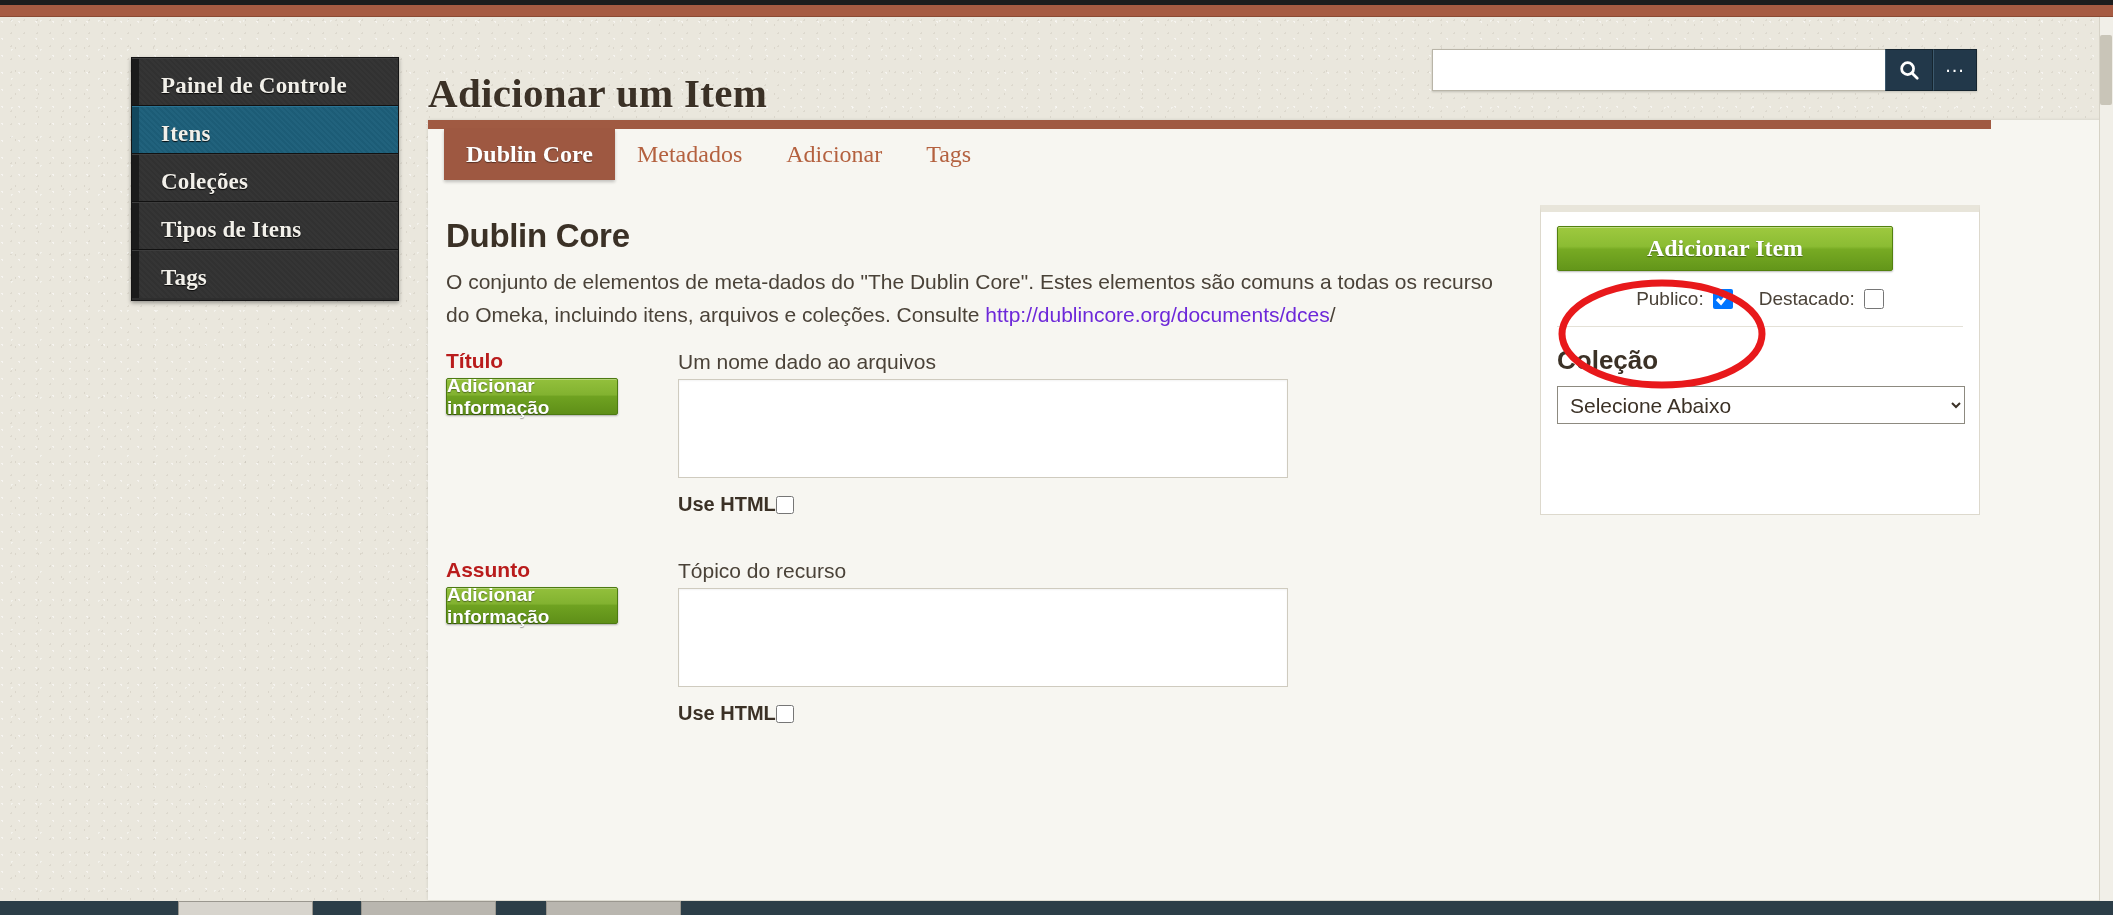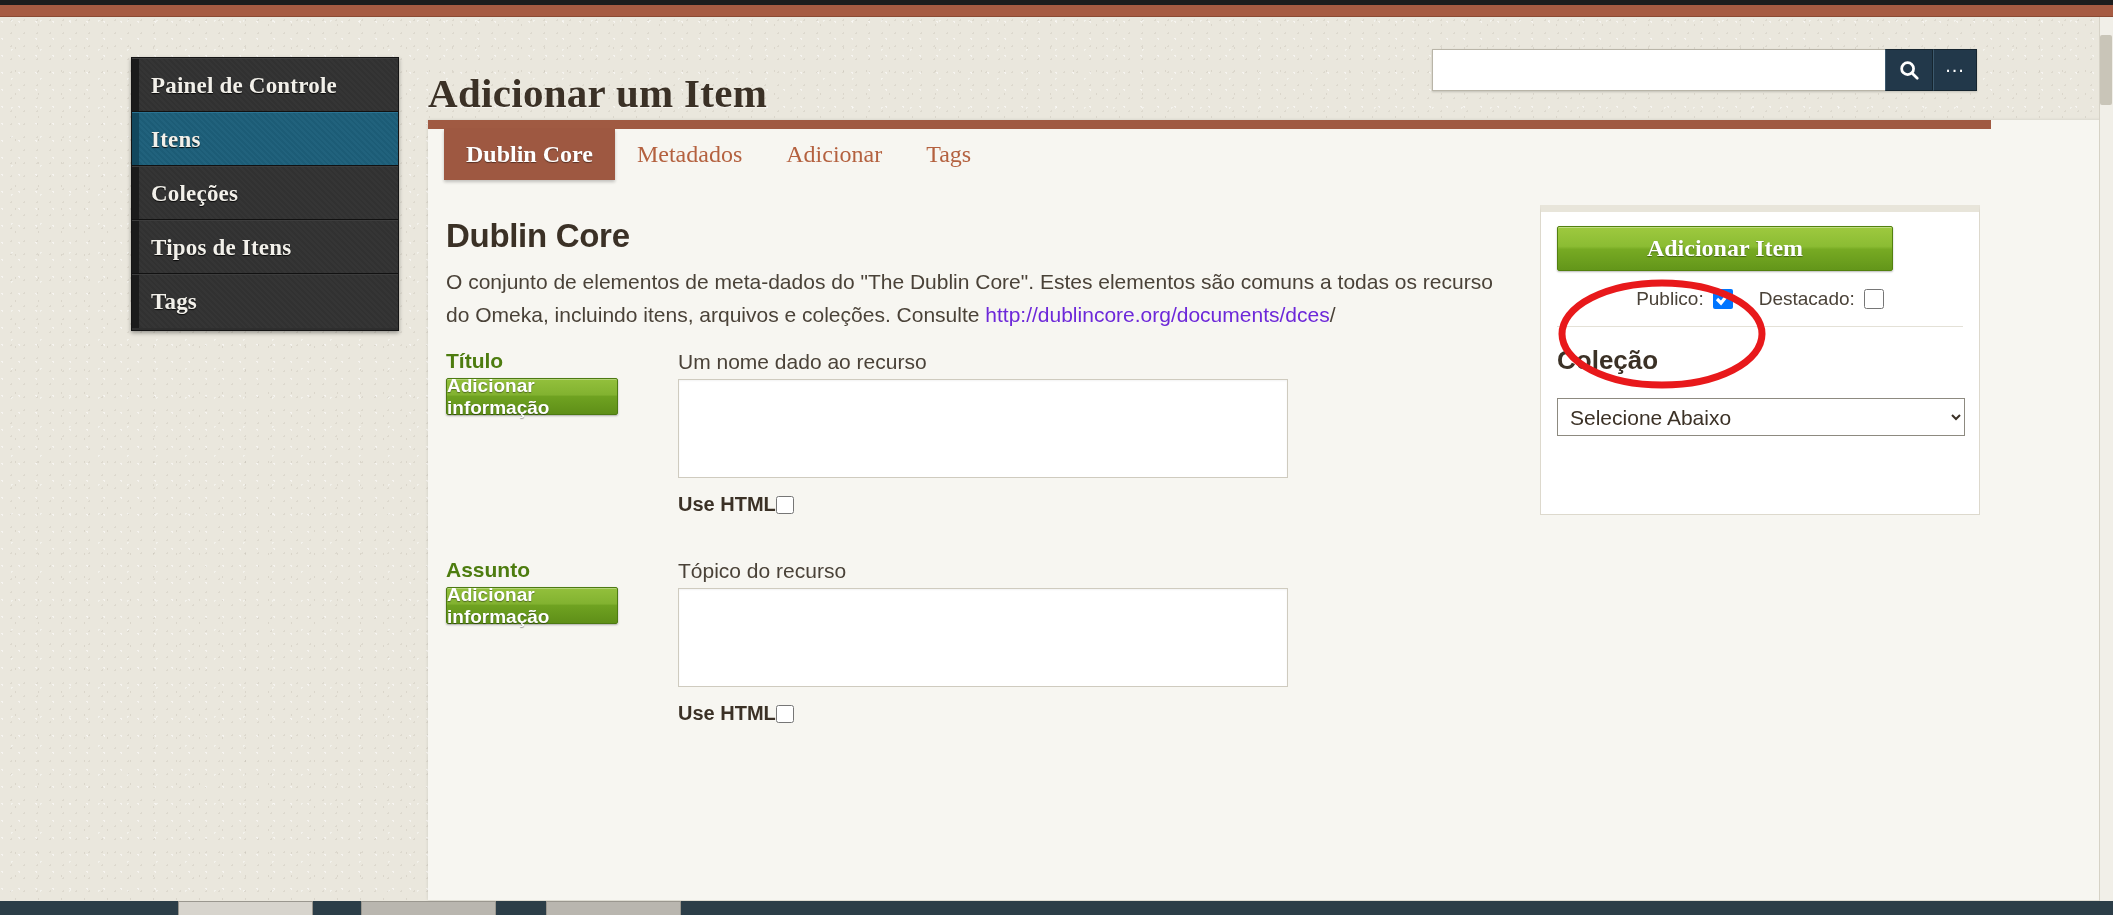--- a/index.html
+++ b/index.html
@@ -48,33 +48,33 @@
     position: absolute;
     left: 131px; top: 57px;
     width: 268px;
     background: #2e2e2e;
     box-shadow: 0 2px 4px rgba(0,0,0,.35);
     border: 1px solid #151515;
     padding-bottom: 2px;
   }
   .nav-item {
     position: relative;
-    height: 54px;
+    height: 48px;
     line-height: 54px;
     background: #323232;
     background-image:
       repeating-linear-gradient(45deg, rgba(255,255,255,.016) 0 2px, rgba(0,0,0,.02) 2px 4px);
     border-bottom: 1px solid #111;
     border-top: 1px solid #3d3d3d;
     color: #f2f0ea;
     font-family: "Liberation Serif", serif;
     font-size: 23px;
     font-weight: bold;
     letter-spacing: .2px;
-    padding-left: 19px;
+    padding-left: 29px;
     cursor: pointer;
     text-shadow: 0 1px 1px rgba(0,0,0,.85);
   }
   .nav-item::before {
     content: "";
     position: absolute;
     left: 0; top: 0; bottom: 0;
     width: 7px;
     background: #1b1b1b;
   }
@@ -188,21 +188,21 @@
     font-size: 21px;
     line-height: 33px;
     color: #4a4238;
   }
   #dc-desc a { color: #6d28d9; text-decoration: none; }
 
   
   .field-row { position: absolute; left: 18px; width: 1100px; }
   .field-label {
     position: absolute; left: 0; top: 0;
-    font-size: 21px; font-weight: bold; color: #4d7c0f;
+    font-size: 21px; font-weight: bold; color: #b91c1c;
   }
   .btn-add {
     position: absolute; left: 0; top: 29px;
     width: 172px; height: 37px;
     background: linear-gradient(to bottom, #93c03c 0%, #82b230 45%, #6fa221 50%, #5f8f18 100%);
     border: 1px solid #4d7a12;
     border-radius: 2px;
     color: #ffffff;
     font-size: 19px;
     font-weight: bold;
@@ -266,21 +266,21 @@
   }
   .chk-group { display: flex; align-items: center; gap: 9px; font-size: 19px; color: #4a4238; }
   .chk-group input { width: 20px; height: 20px; margin: 0; cursor: pointer; }
   #collection-label {
     margin-top: 18px;
     font-size: 26px;
     font-weight: bold;
     color: #3b3126;
   }
   #collection-select {
-    margin-top: 22px;
+    margin-top: 10px;
     width: 408px; height: 38px;
     border: 1px solid #8d8a80;
     background: #fff;
     font-size: 21px;
     color: #3b3126;
     padding: 0 8px;
     font-family: "Liberation Sans", sans-serif;
     cursor: pointer;
   }
 
@@ -398,21 +398,21 @@
 
     <h2 id="dc-heading">Dublin Core</h2>
 
     <p id="dc-desc">
       <span>O conjunto de elementos de meta-dados do "The Dublin Core". Estes elementos são comuns a todas os recurso do Omeka, incluindo itens, arquivos e coleções. Consulte </span><a href="#">http://dublincore.org/documents/dces</a><span>/</span>
     </p>
 
     <div class="field-row" style="top:229px;">
       <div class="field-label">Título</div>
       <div class="btn-add">Adicionar informação</div>
-      <div class="field-hint">Um nome dado ao recurso</div>
+      <div class="field-hint">Um nome dado ao arquivos</div>
       <textarea class="field-textarea" style=""></textarea>
       <label class="usehtml">
         <span>Use HTML</span>
         <input type="checkbox" style="">
       </label>
     </div>
 
     <div class="field-row" style="top:438px;">
       <div class="field-label">Assunto</div>
       <div class="btn-add">Adicionar informação</div>

